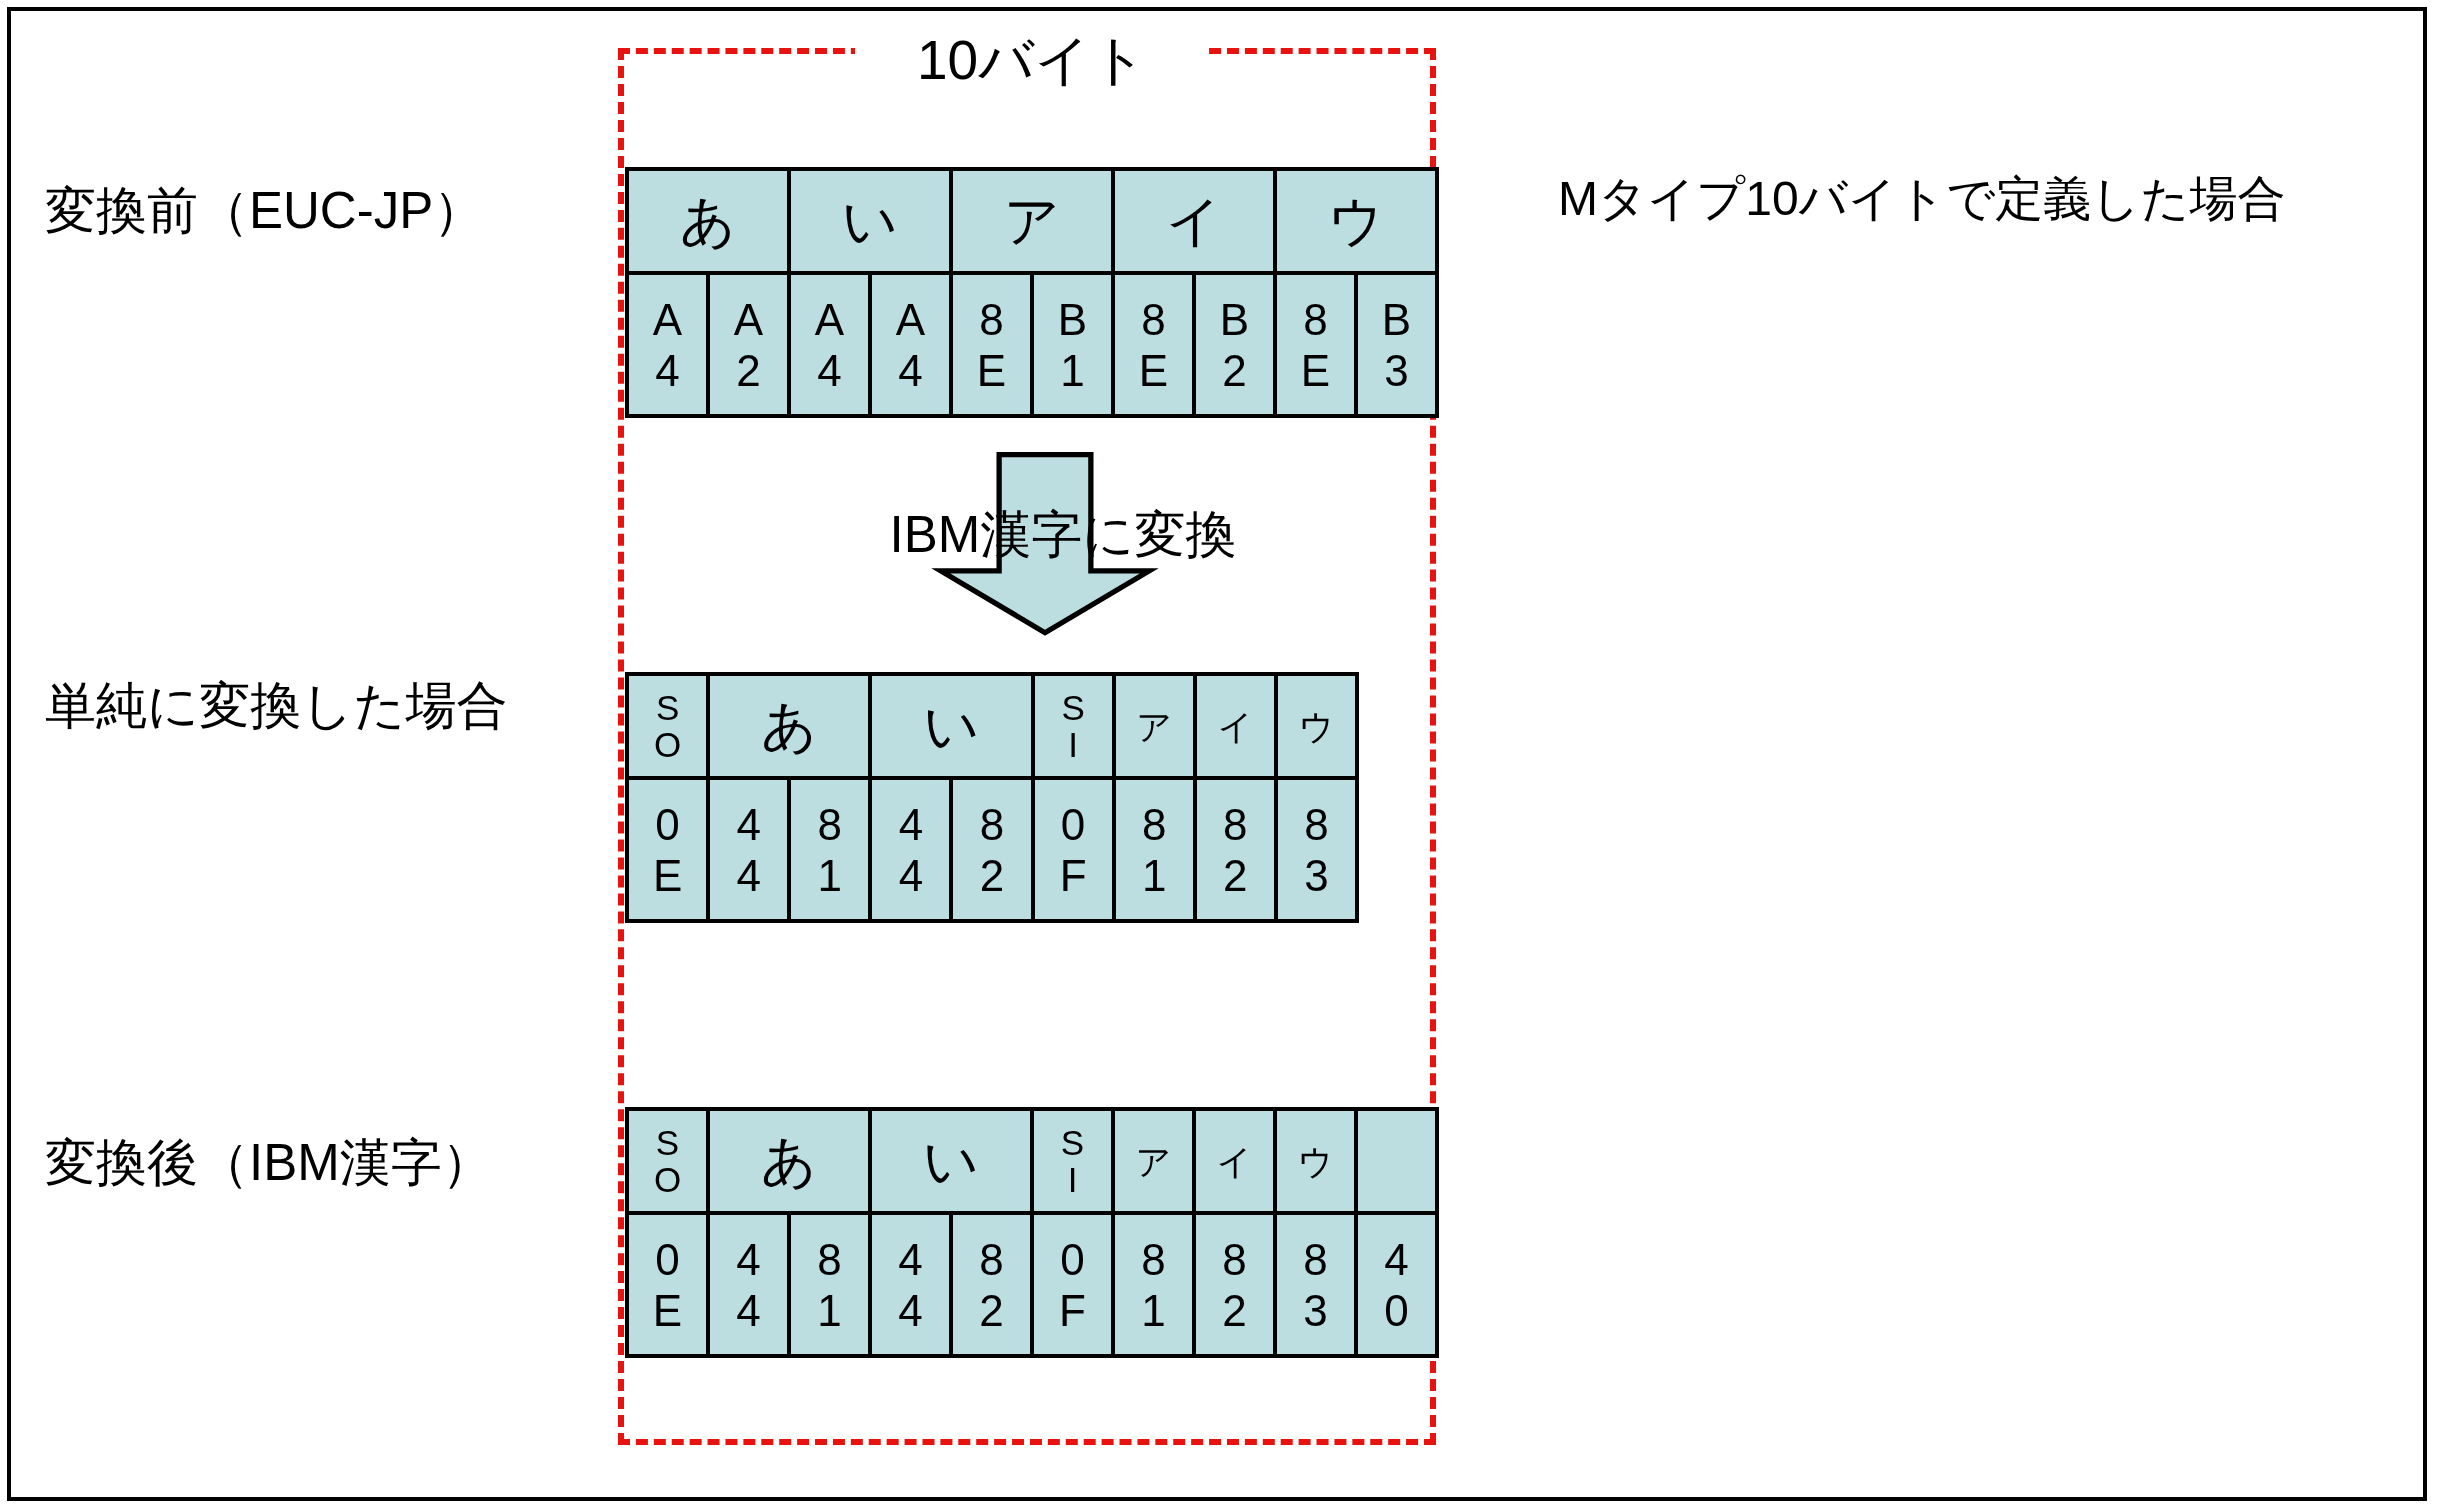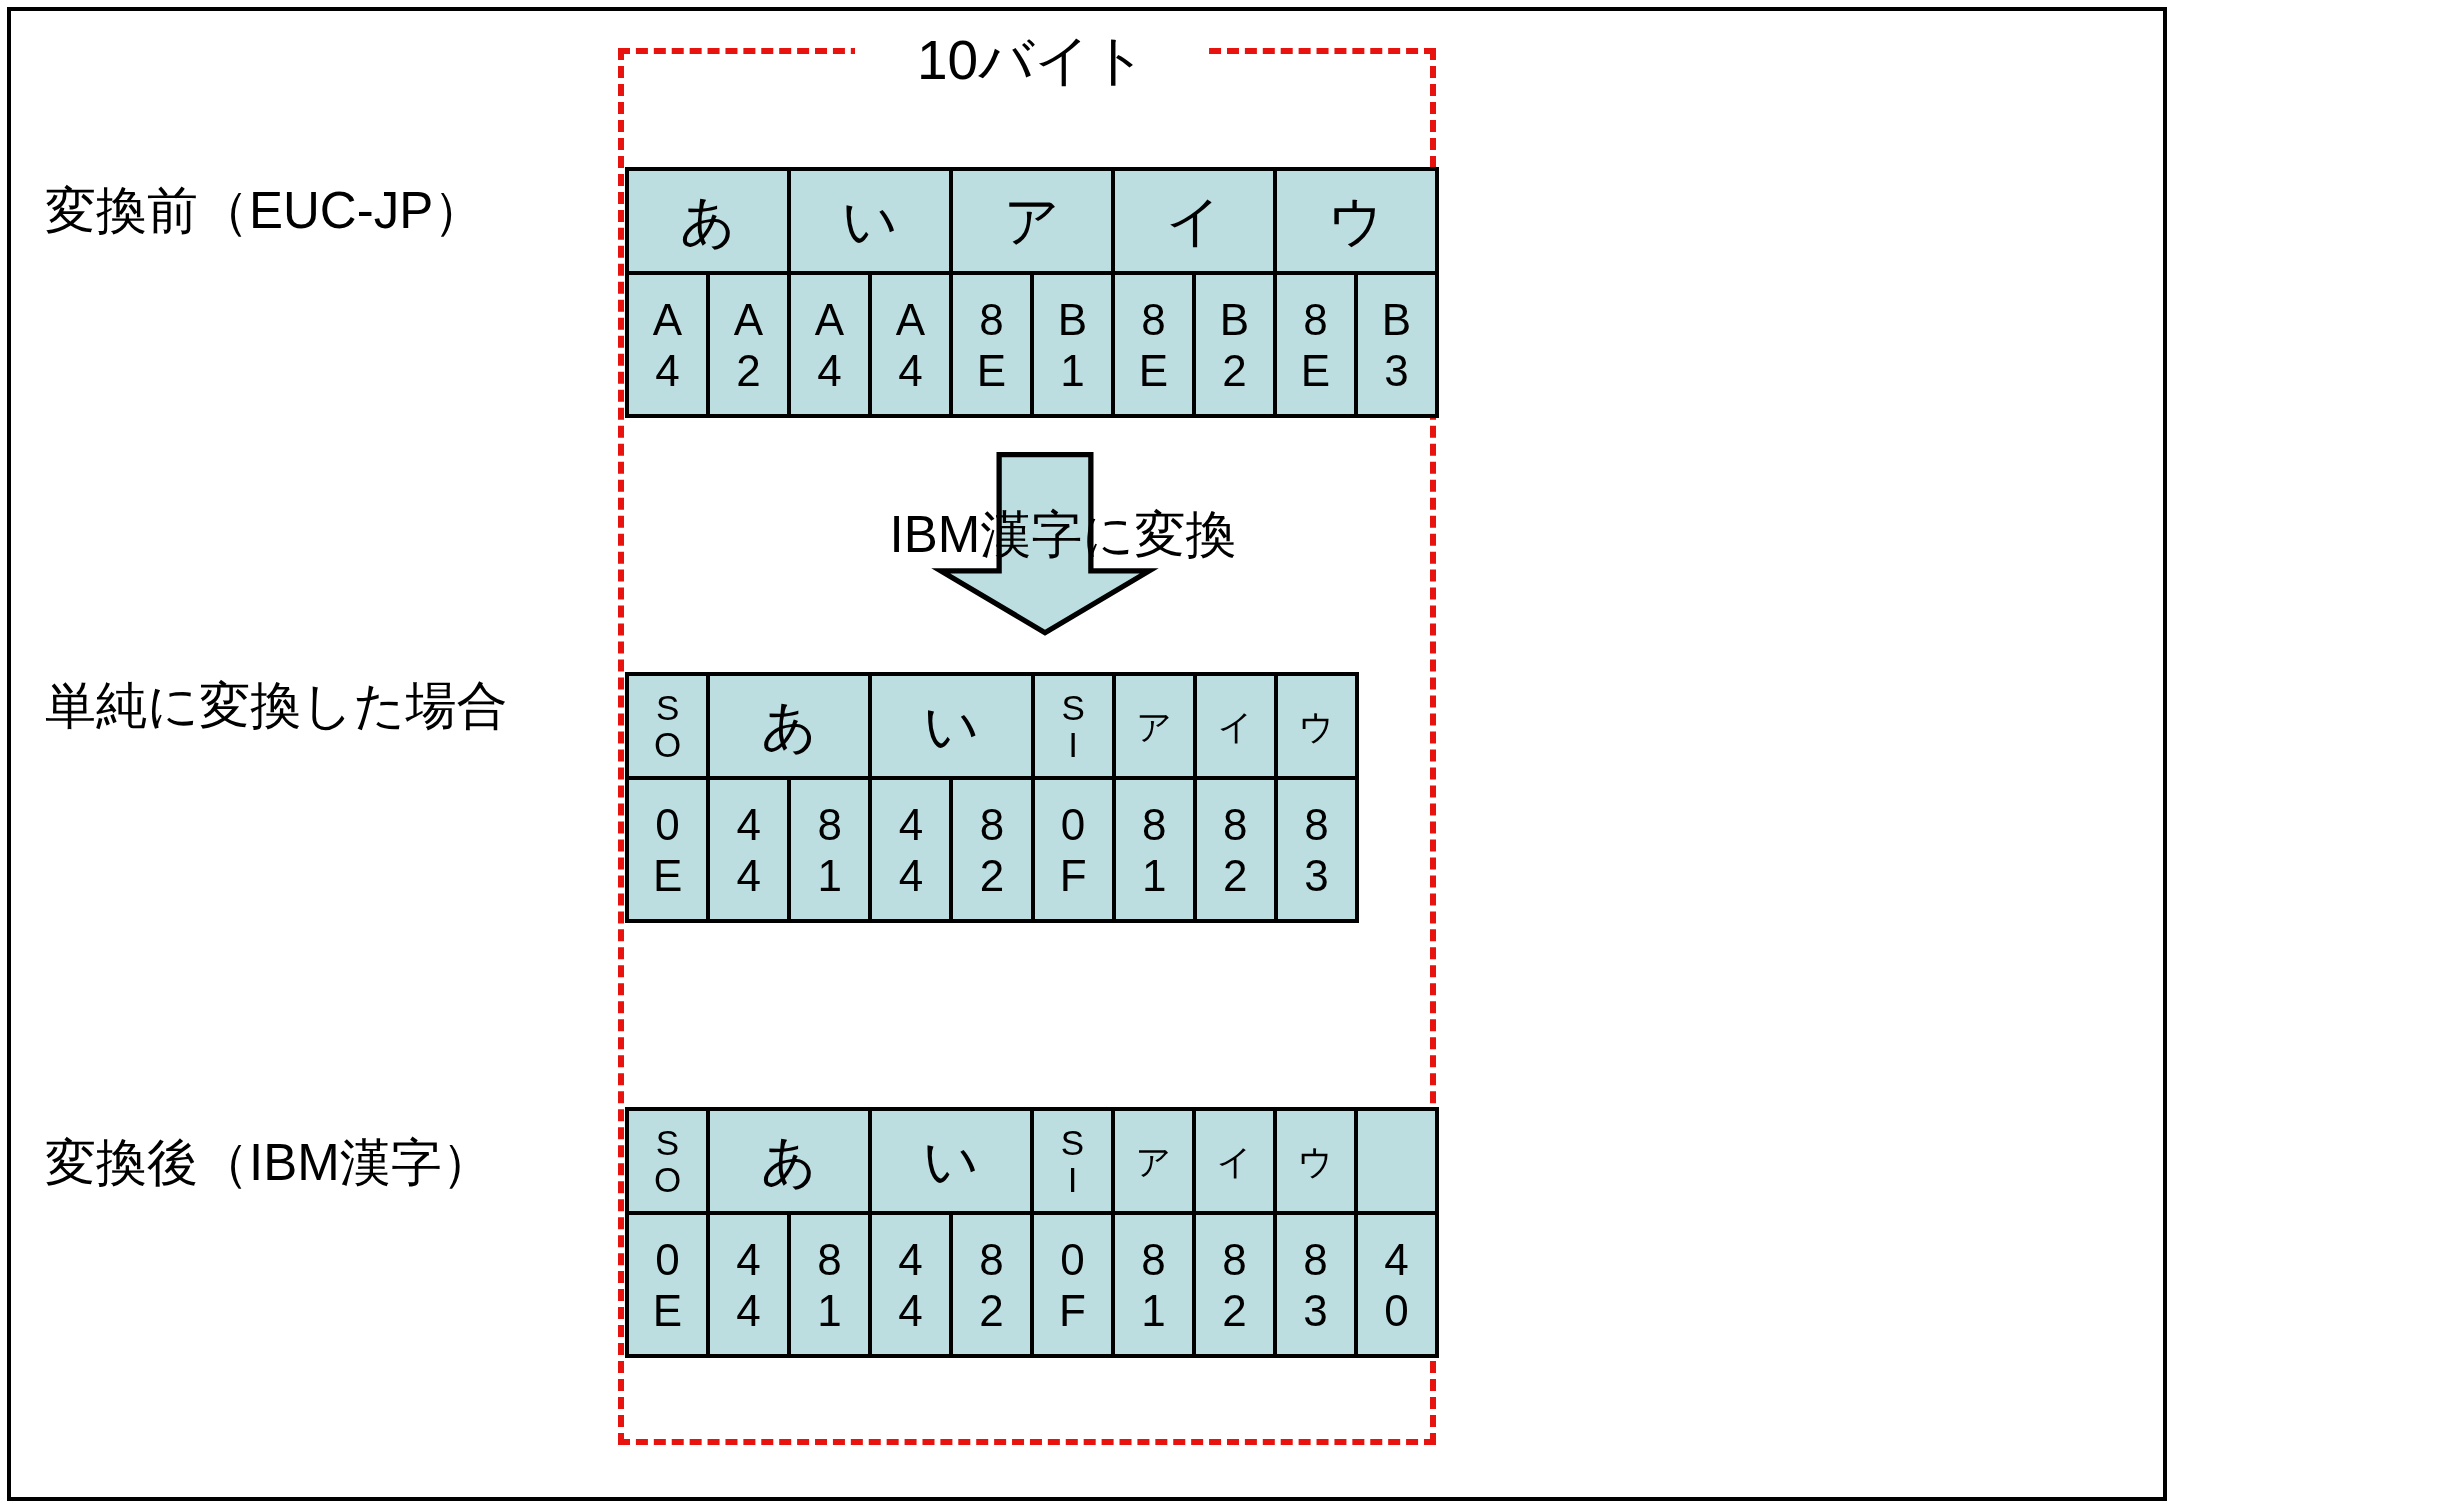--- a/index.html
+++ b/index.html
@@ -8,21 +8,21 @@
     width: 2438px; height: 1511px;
     background: #ffffff;
     font-family: "Liberation Sans", "DejaVu Sans", sans-serif;
     color: #000000;
     overflow: hidden;
   }
 
   #frame {
     position: absolute;
     left: 7px; top: 7px;
-    width: 2160px; height: 1494px;
+    width: 2420px; height: 1494px;
     border: 4.4px solid #000000;
     background: #ffffff;
   }
 
   
   .abs { position: absolute; }
 
   
   #span-box {
     left: 607px; top: 37px;
@@ -168,20 +168,21 @@
             <span class="hx">8</span>
             <span class="hx">E</span>
           </td>
           <td class="byte-cell">
             <span class="hx">B</span>
             <span class="hx">3</span>
           </td>
         </tr>
     </tbody>
   </table>
+  <div id="note-row1" class="abs note">Mタイプ10バイトで定義した場合</div>
 
   <div id="arrow-wrap" class="abs">
     <svg width="230" height="187" viewBox="0 0 260 212">
       <polygon points="78,4 182,4 182,136 248,136 130,206 12,136 78,136" fill="#bcdee1" stroke="#000000" stroke-width="6" stroke-linejoin="miter"></polygon>
     </svg>
   </div>
   <div id="label-row2" class="abs row-label">単純に変換した場合</div>
 
   <div id="arrow-label" class="abs">IBM漢字に変換</div>
   <table id="table2" class="abs bytetable">

